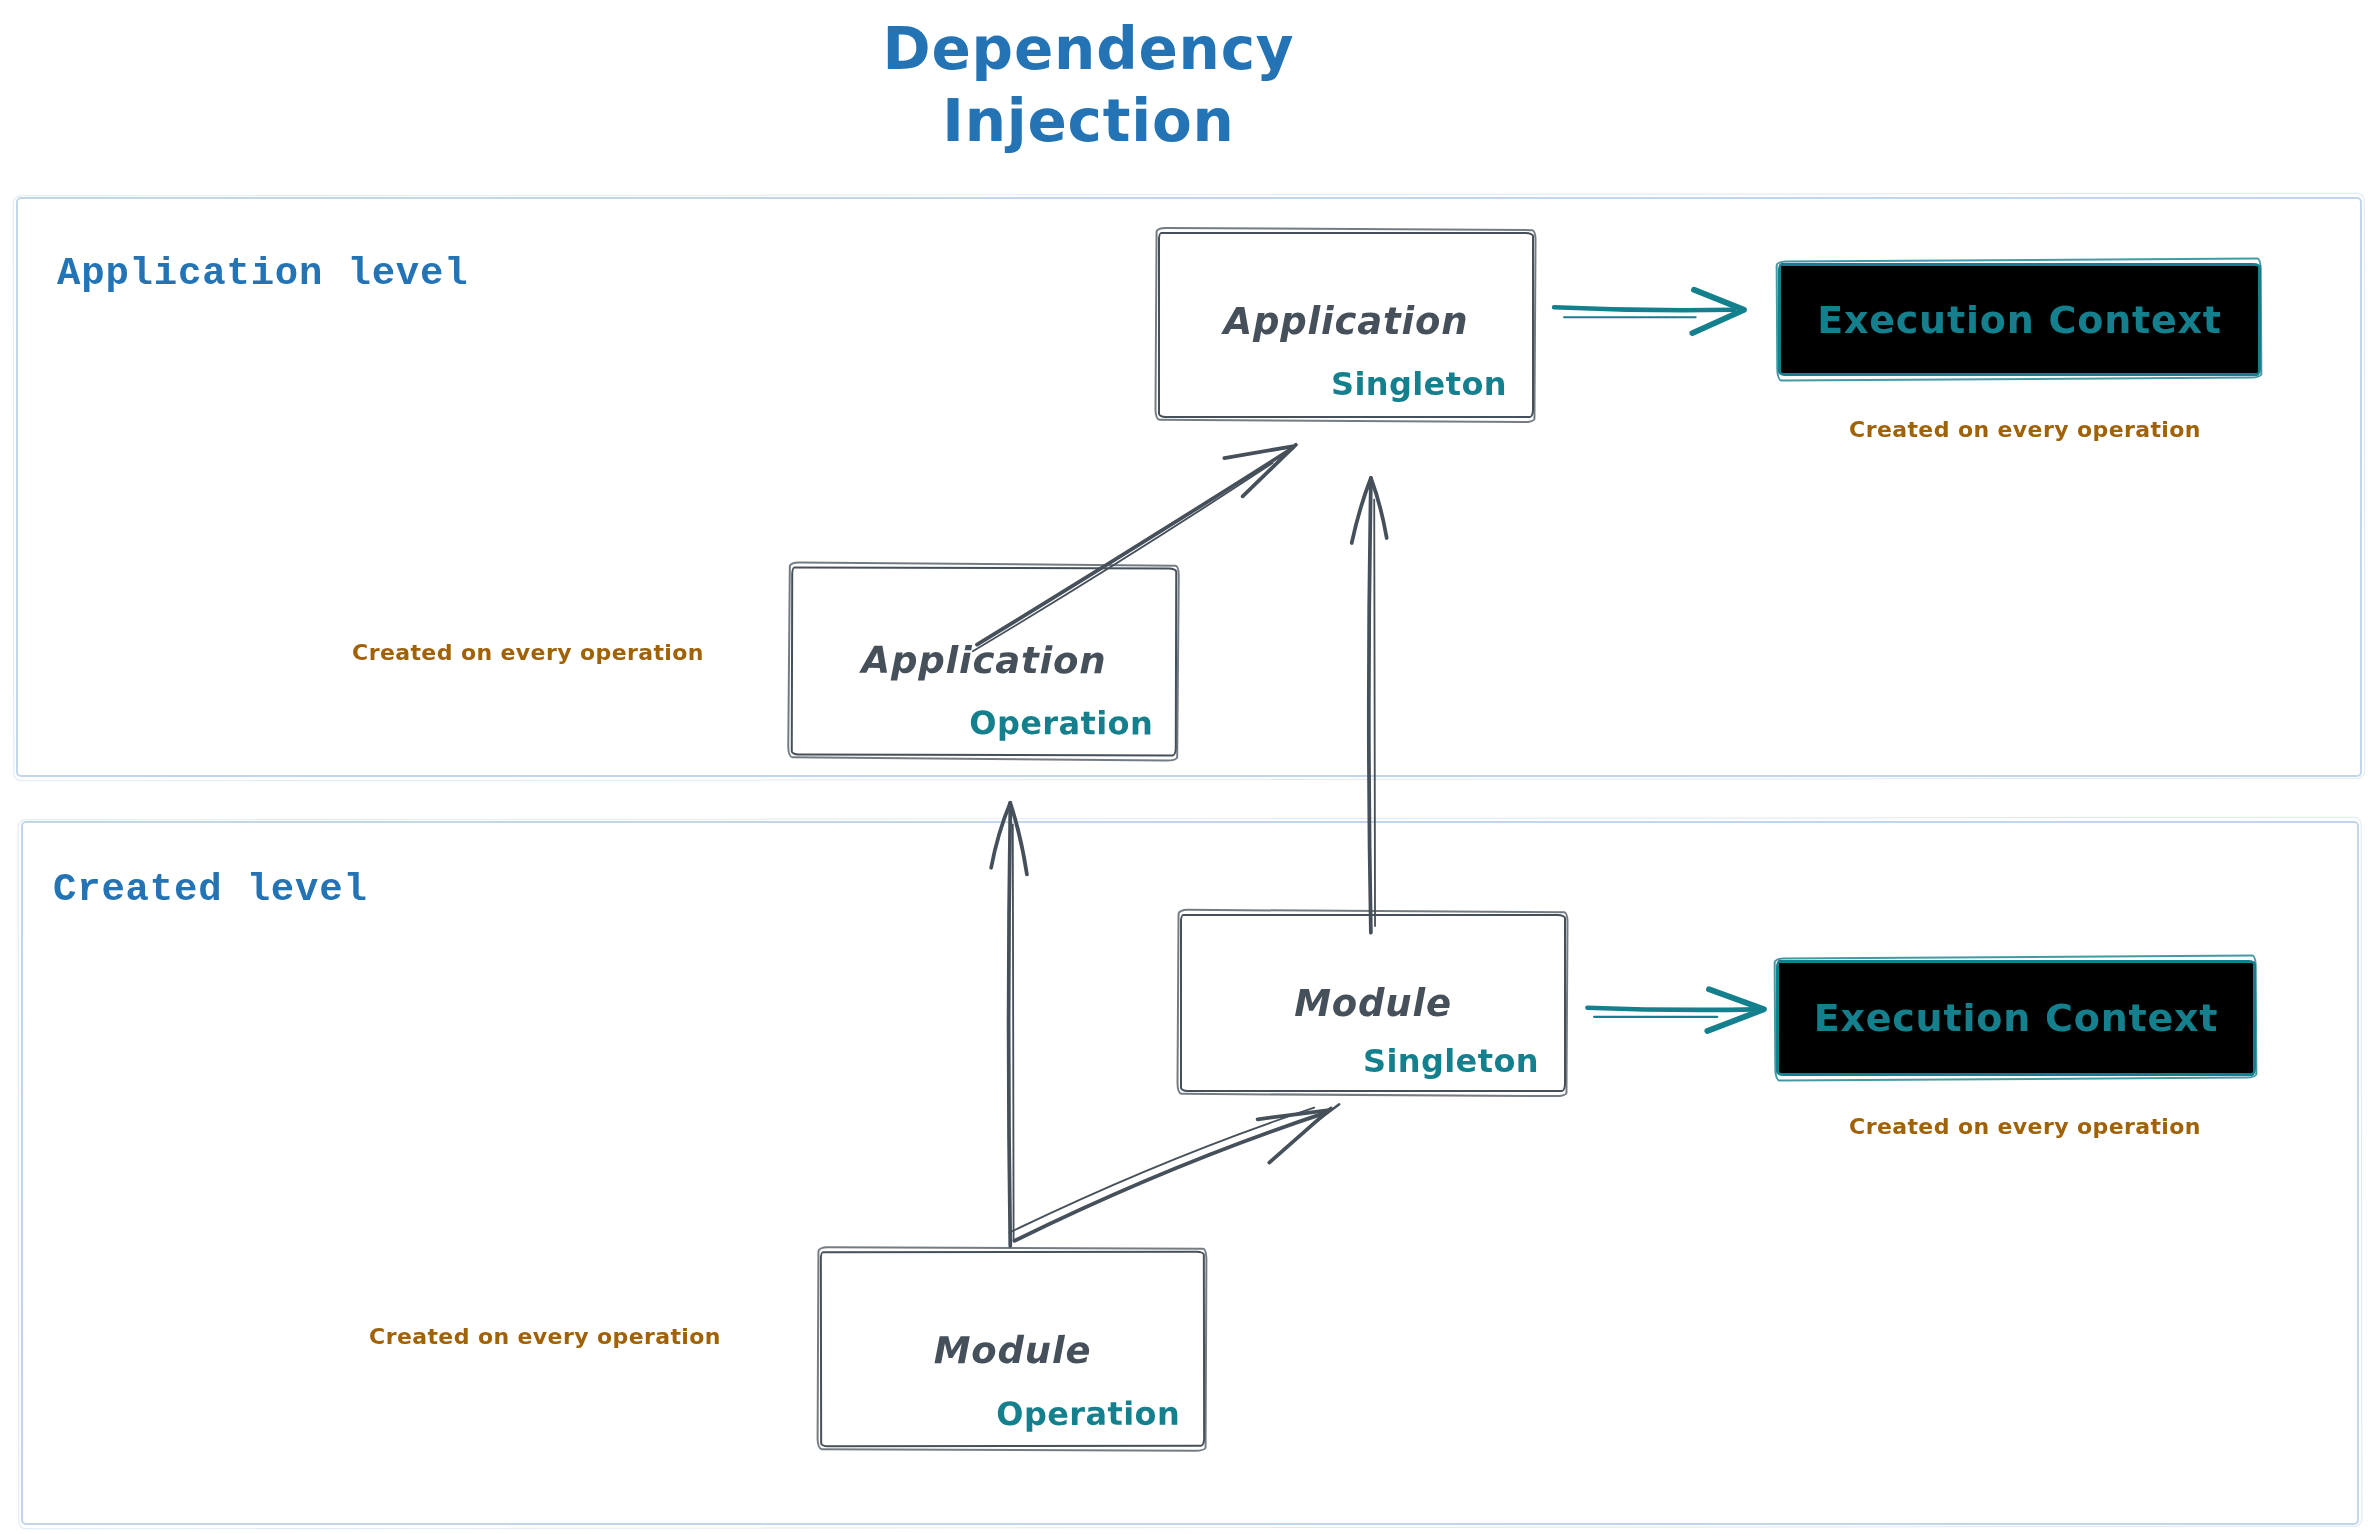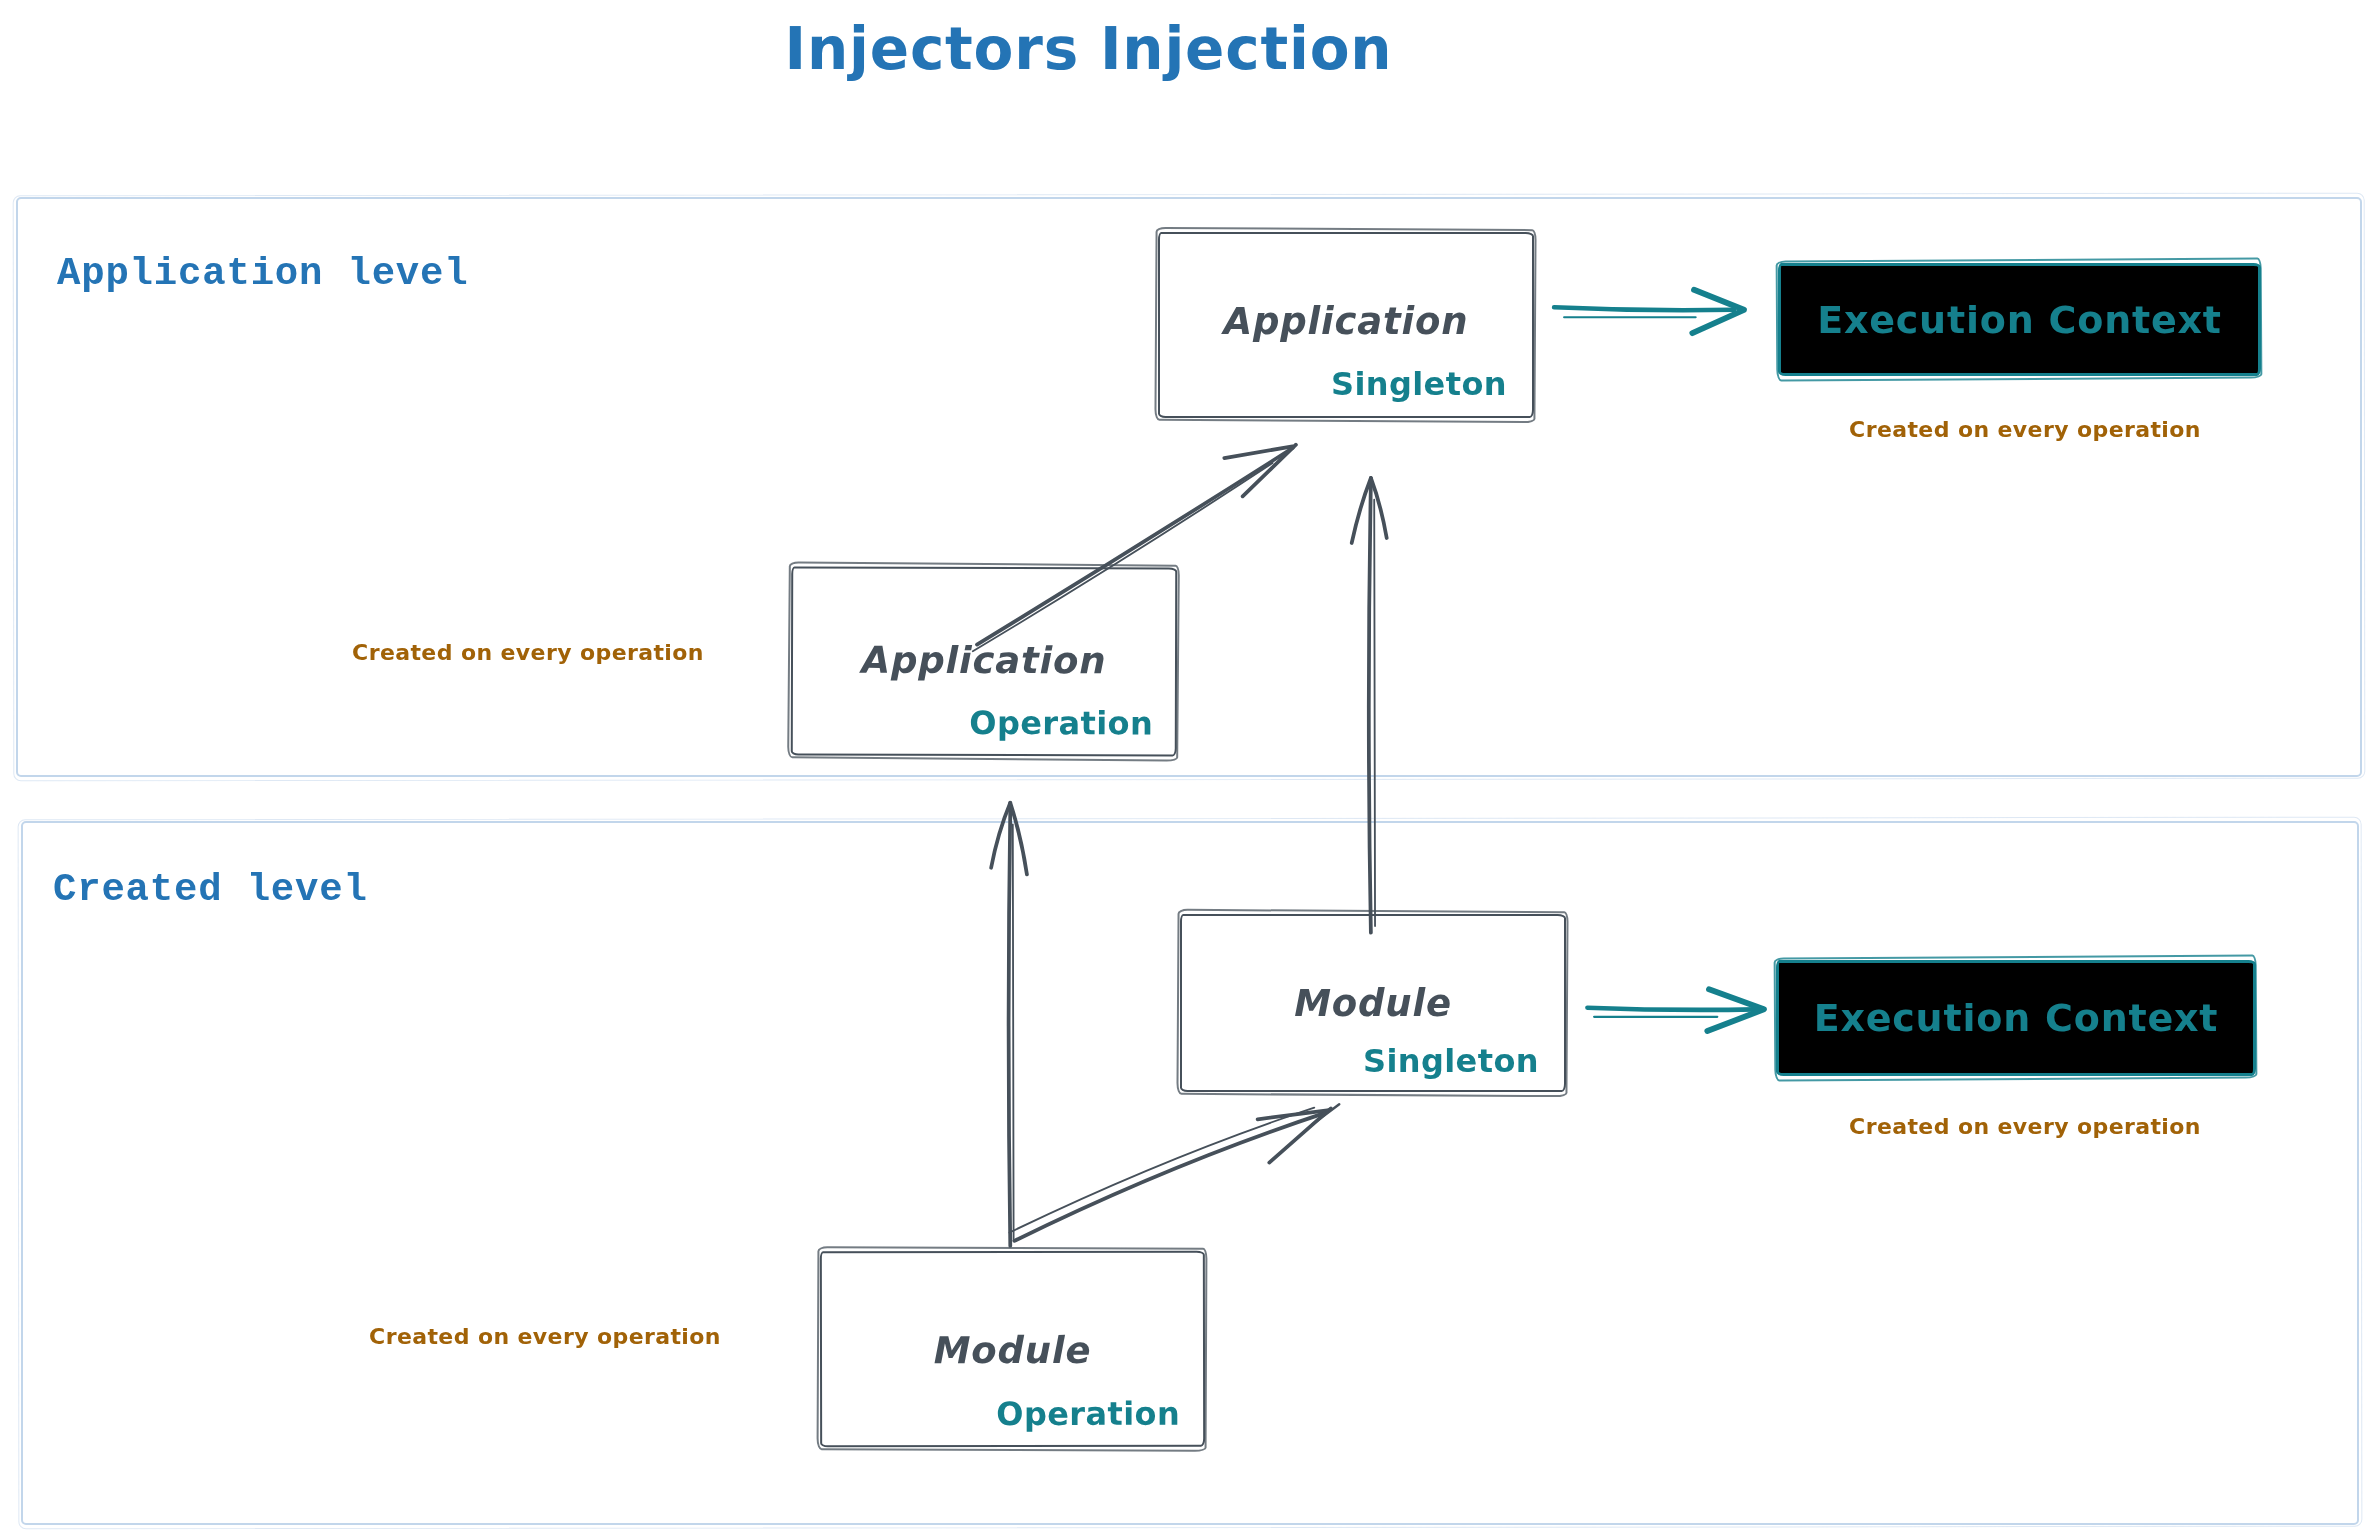--- a/index.html
+++ b/index.html
@@ -73,21 +73,21 @@
   
   .arrows{position:absolute;left:0;top:0;width:2377px;height:1534px;pointer-events:none;}
   .ink{stroke:#46505a;fill:none;stroke-linecap:round;stroke-linejoin:round;}
   .teal{stroke:#15808d;fill:none;stroke-linecap:round;stroke-linejoin:round;}
 </style>
 </head>
 <body>
 
 <div class="canvas">
 
-  <div class="title">Injectors Injection</div>
+  <div class="title">Dependency Injection</div>
 
   <div class="section section-app"></div>
   <div class="section section-mod"></div>
   <div class="section-label label-app">Application level</div>
   <div class="section-label label-mod">Created level</div>
 
   <div class="caption cap-app-op">Created on every operation</div>
   <div class="caption cap-mod-op">Created on every operation</div>
   <div class="caption cap-ec-app">Created on every operation</div>
   <div class="caption cap-ec-mod">Created on every operation</div>

